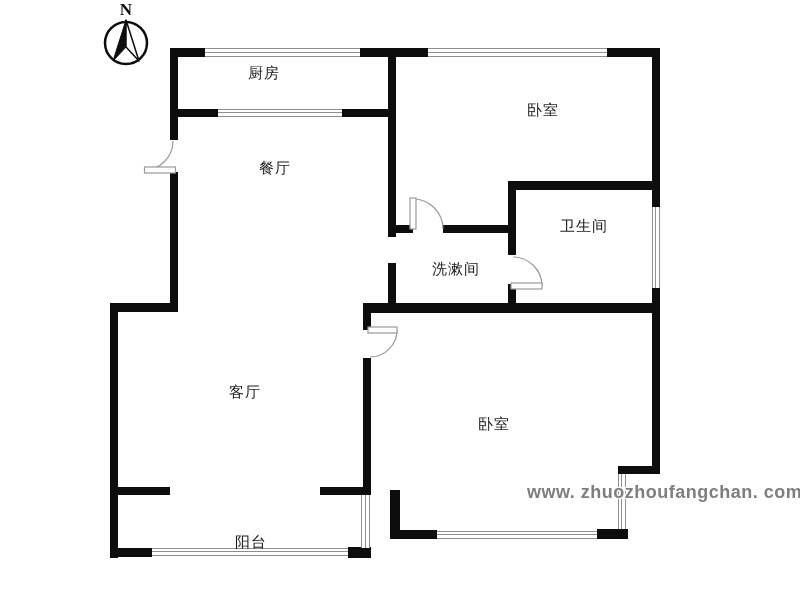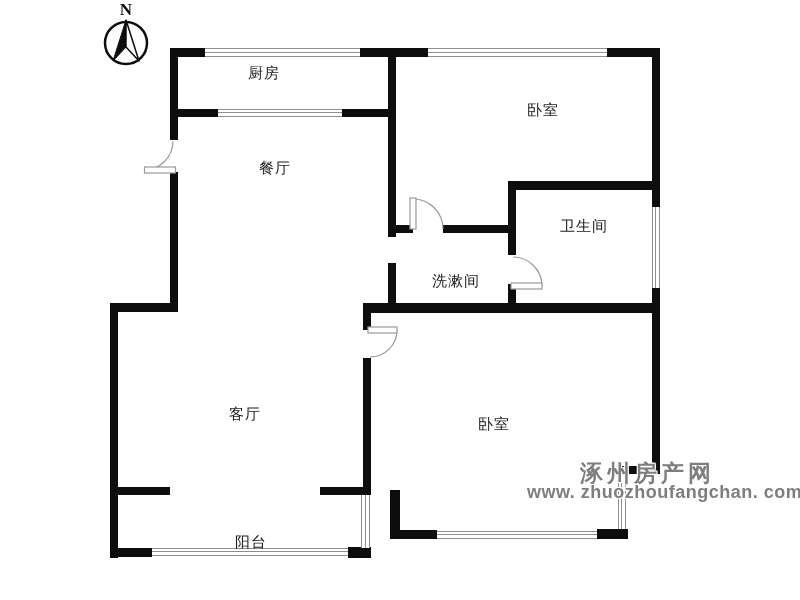--- a/index.html
+++ b/index.html
@@ -96,21 +96,20 @@
     <g stroke="#9a9a9a" stroke-width="1.2" fill="none">
       <path d="M397,330 A27,27 0 0 1 370,357"></path>
       <rect x="368" y="327" width="29" height="6" fill="#ffffff"></rect>
     </g>
   </svg>
 
   <span class="room-label" style="left:264px;top:73px">厨房</span>
   <span class="room-label" style="left:275px;top:168px">餐厅</span>
   <span class="room-label" style="left:543px;top:110px">卧室</span>
   <span class="room-label" style="left:584px;top:226px">卫生间</span>
-  <span class="room-label" style="left:456px;top:281px">洗漱间</span>
-  <span class="room-label" style="left:245px;top:414px">客厅</span>
+  <span class="room-label" style="left:456px;top:269px">洗漱间</span>
+  <span class="room-label" style="left:245px;top:392px">客厅</span>
   <span class="room-label" style="left:494px;top:424px">卧室</span>
   <span class="room-label" style="left:251px;top:542px">阳台</span>
 
-  <div class="wm wm1">涿州房产网</div>
   <div class="wm wm2">www. zhuozhoufangchan. com</div>
 
 </div>
 
 </body></html>

